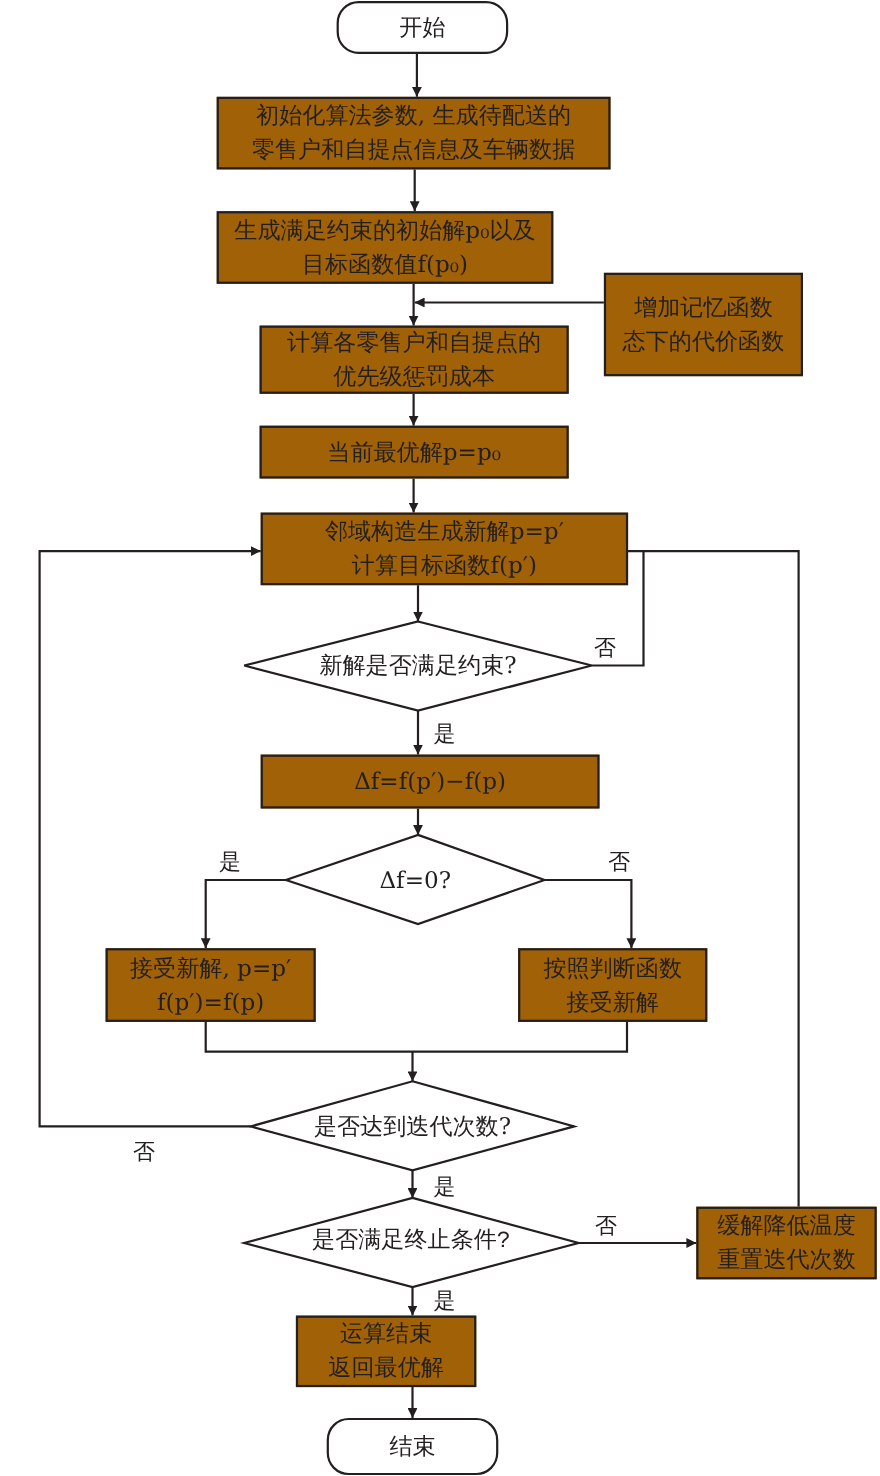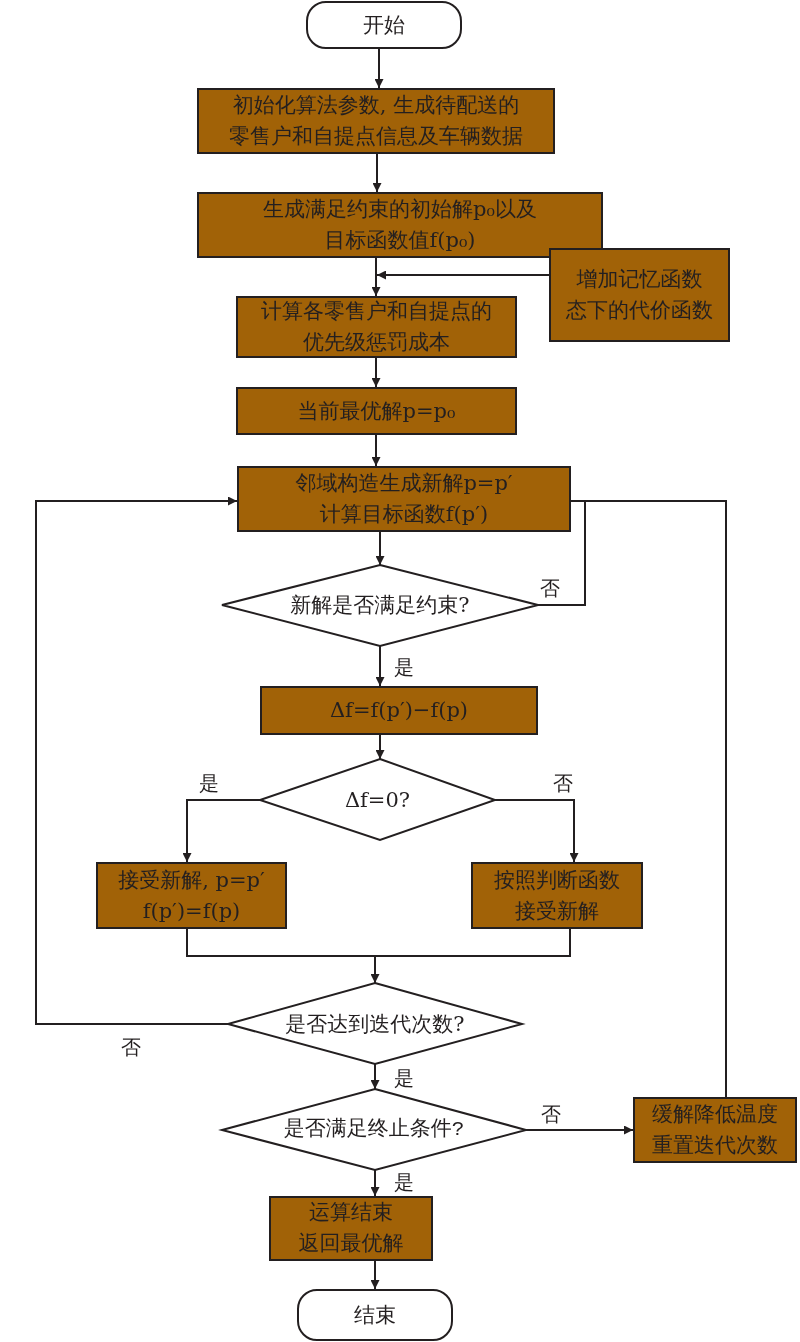--- a/index.html
+++ b/index.html
@@ -76,21 +76,21 @@
 
 <div class="node term" style="left:306px;top:1px;width:156px;height:48px;">
   <span class="line">开始</span>
 </div>
 
 <div class="node box" style="left:197px;top:88px;width:358px;height:66px;">
   <span class="line">初始化算法参数, 生成待配送的</span>
   <span class="line">零售户和自提点信息及车辆数据</span>
 </div>
 
-<div class="node box" style="left:197px;top:192px;width:406px;height:66px;">
+<div class="node box" style="left:197px;top:192px;width:306px;height:66px;">
   <span class="line">生成满足约束的初始解p₀以及</span>
   <span class="line">目标函数值f(p₀)</span>
 </div>
 
 <div class="node box" style="left:549px;top:248px;width:181px;height:94px;">
   <span class="line">增加记忆函数</span>
   <span class="line">态下的代价函数</span>
 </div>
 
 <div class="node box" style="left:236px;top:296px;width:281px;height:62px;">
@@ -104,21 +104,21 @@
 
 <div class="node box" style="left:237px;top:466px;width:334px;height:66px;">
   <span class="line">邻域构造生成新解p=p′</span>
   <span class="line">计算目标函数f(p′)</span>
 </div>
 
 <div class="dtext" style="left:222px;top:591px;width:316px;">新解是否满足约束?</div>
 <div class="lbl" style="left:540px;top:576px;">否</div>
 <div class="lbl" style="left:394px;top:655px;">是</div>
 
-<div class="node box" style="left:237px;top:686px;width:278px;height:49px;margin-left:23px;">
+<div class="node box" style="left:237px;top:686px;width:308px;height:49px;">
   <span class="line">Δf=f(p′)−f(p)</span>
 </div>
 
 <div class="dtext" style="left:260px;top:786px;width:235px;">Δf=0?</div>
 <div class="lbl" style="left:199px;top:771px;">是</div>
 <div class="lbl" style="left:553px;top:771px;">否</div>
 
 <div class="node box" style="left:96px;top:862px;width:191px;height:67px;">
   <span class="line">接受新解, p=p′</span>
   <span class="line">f(p′)=f(p)</span>

